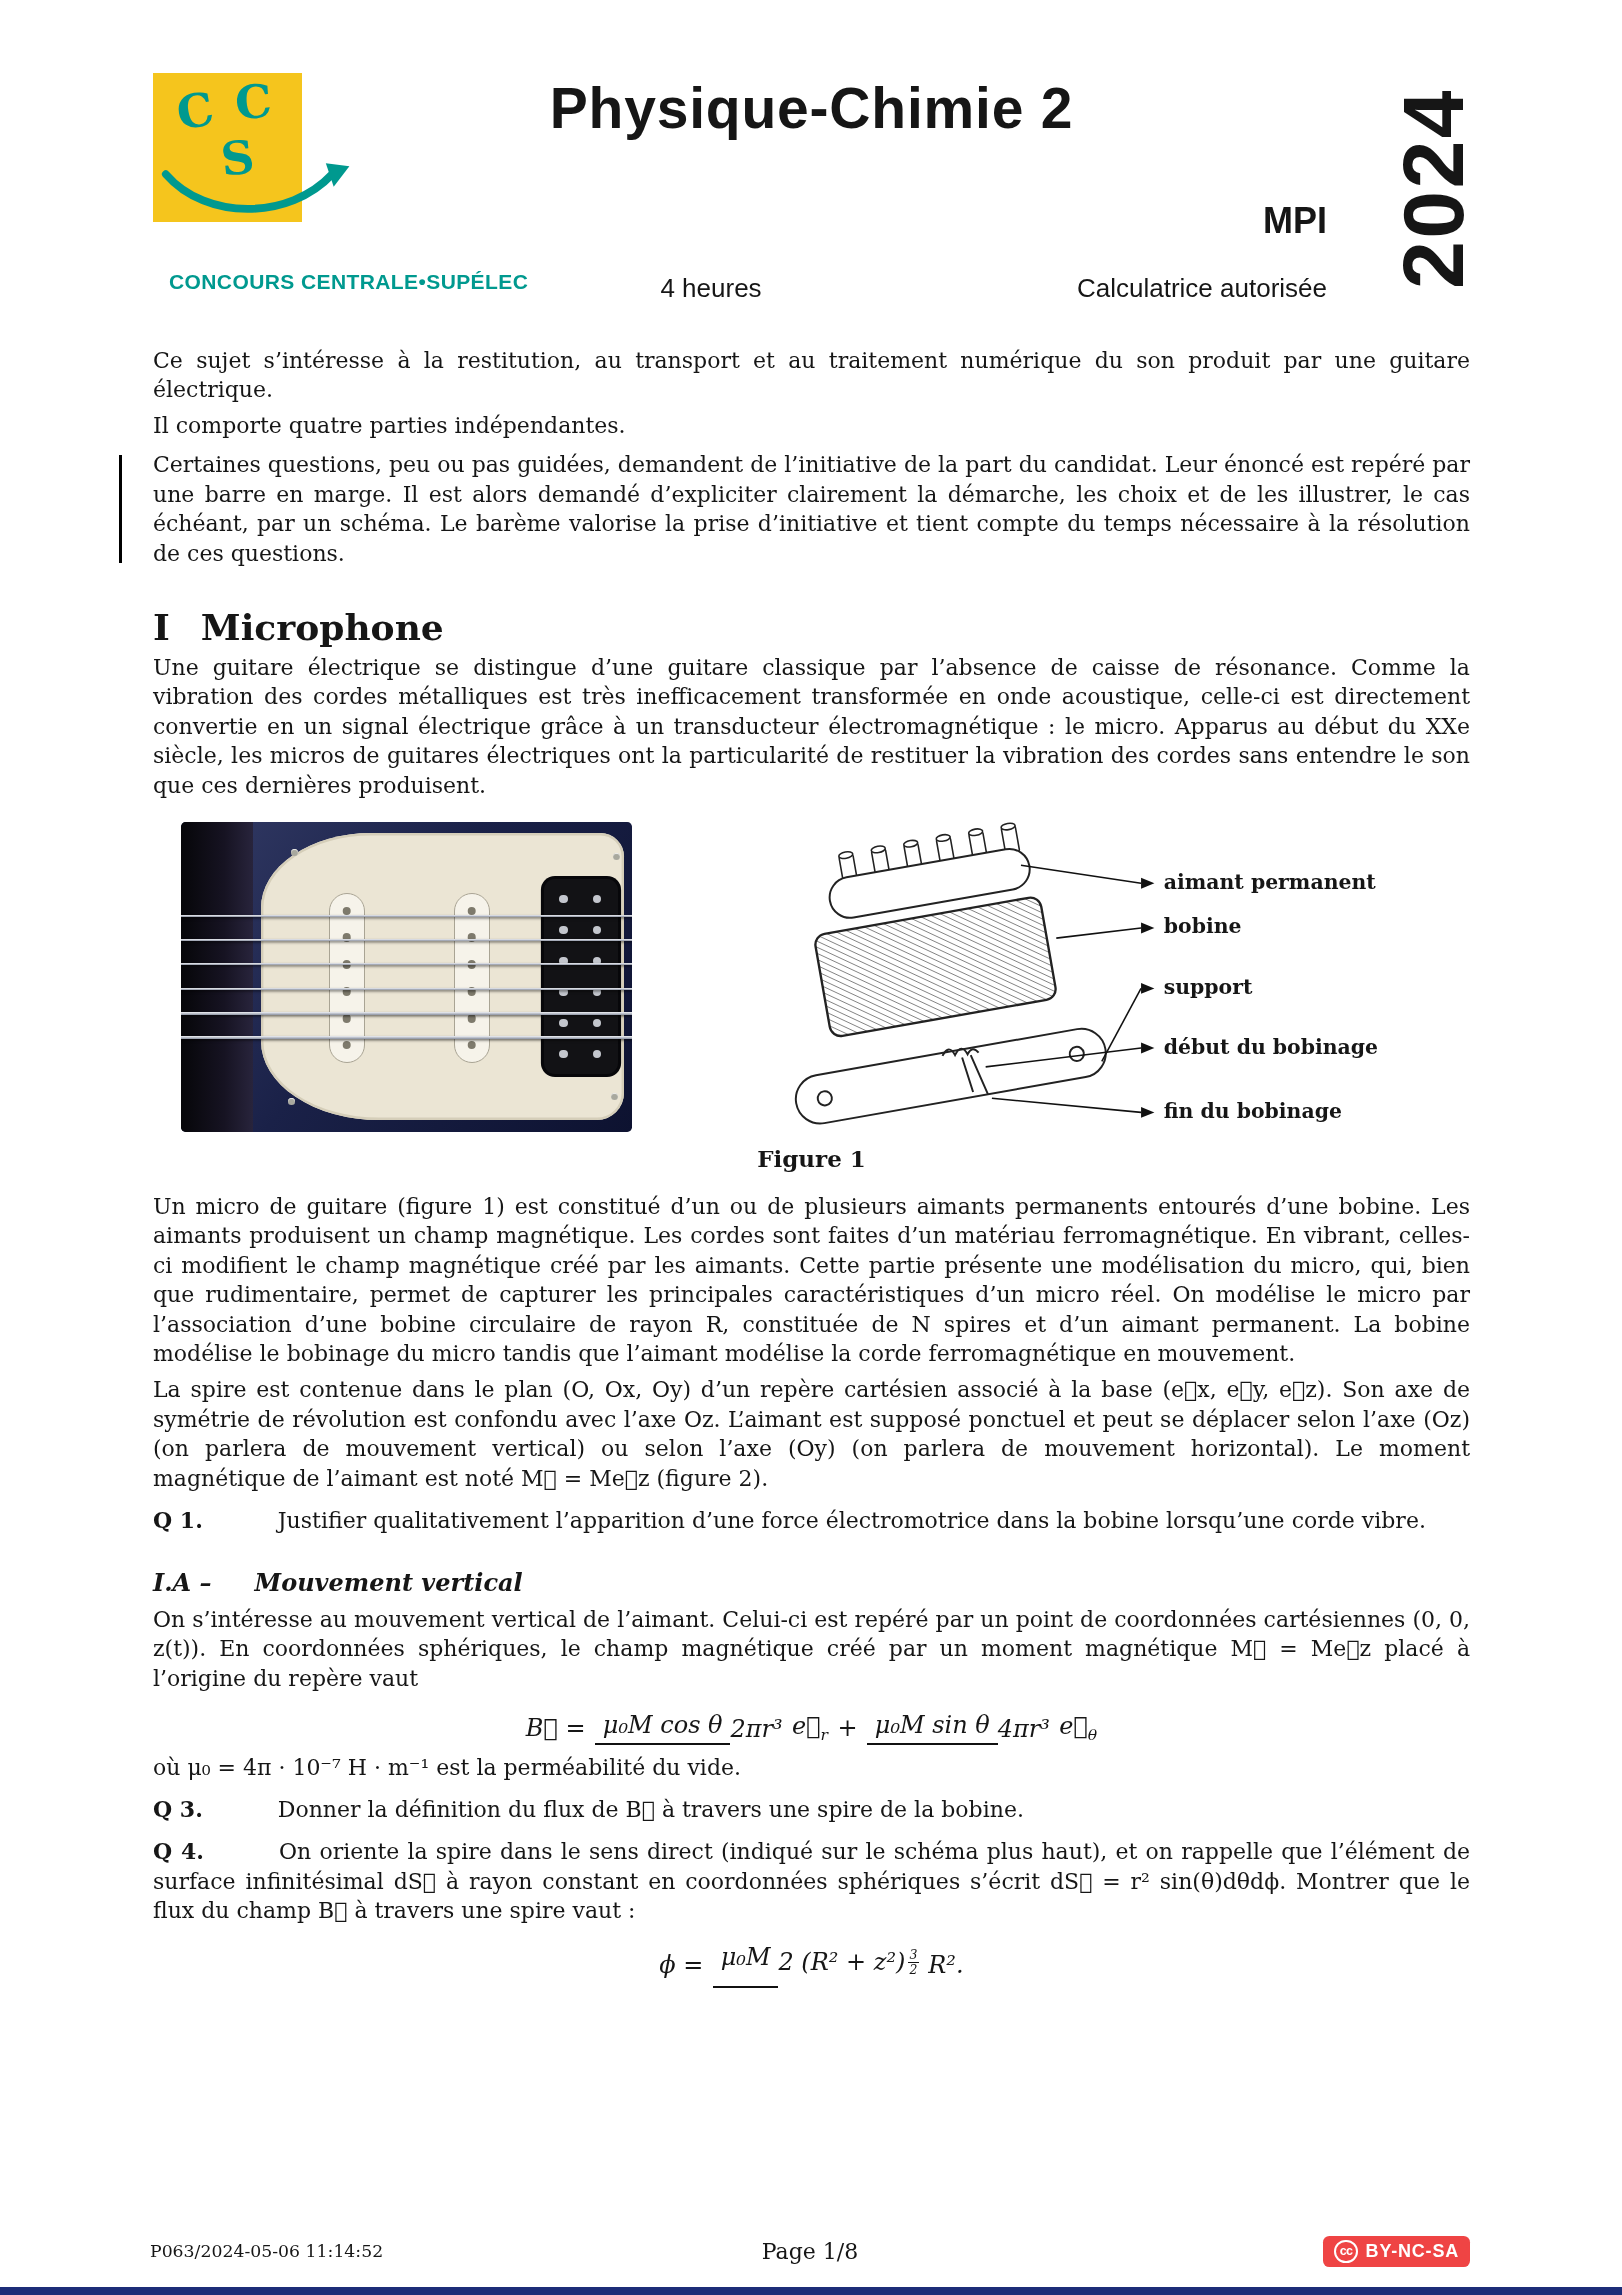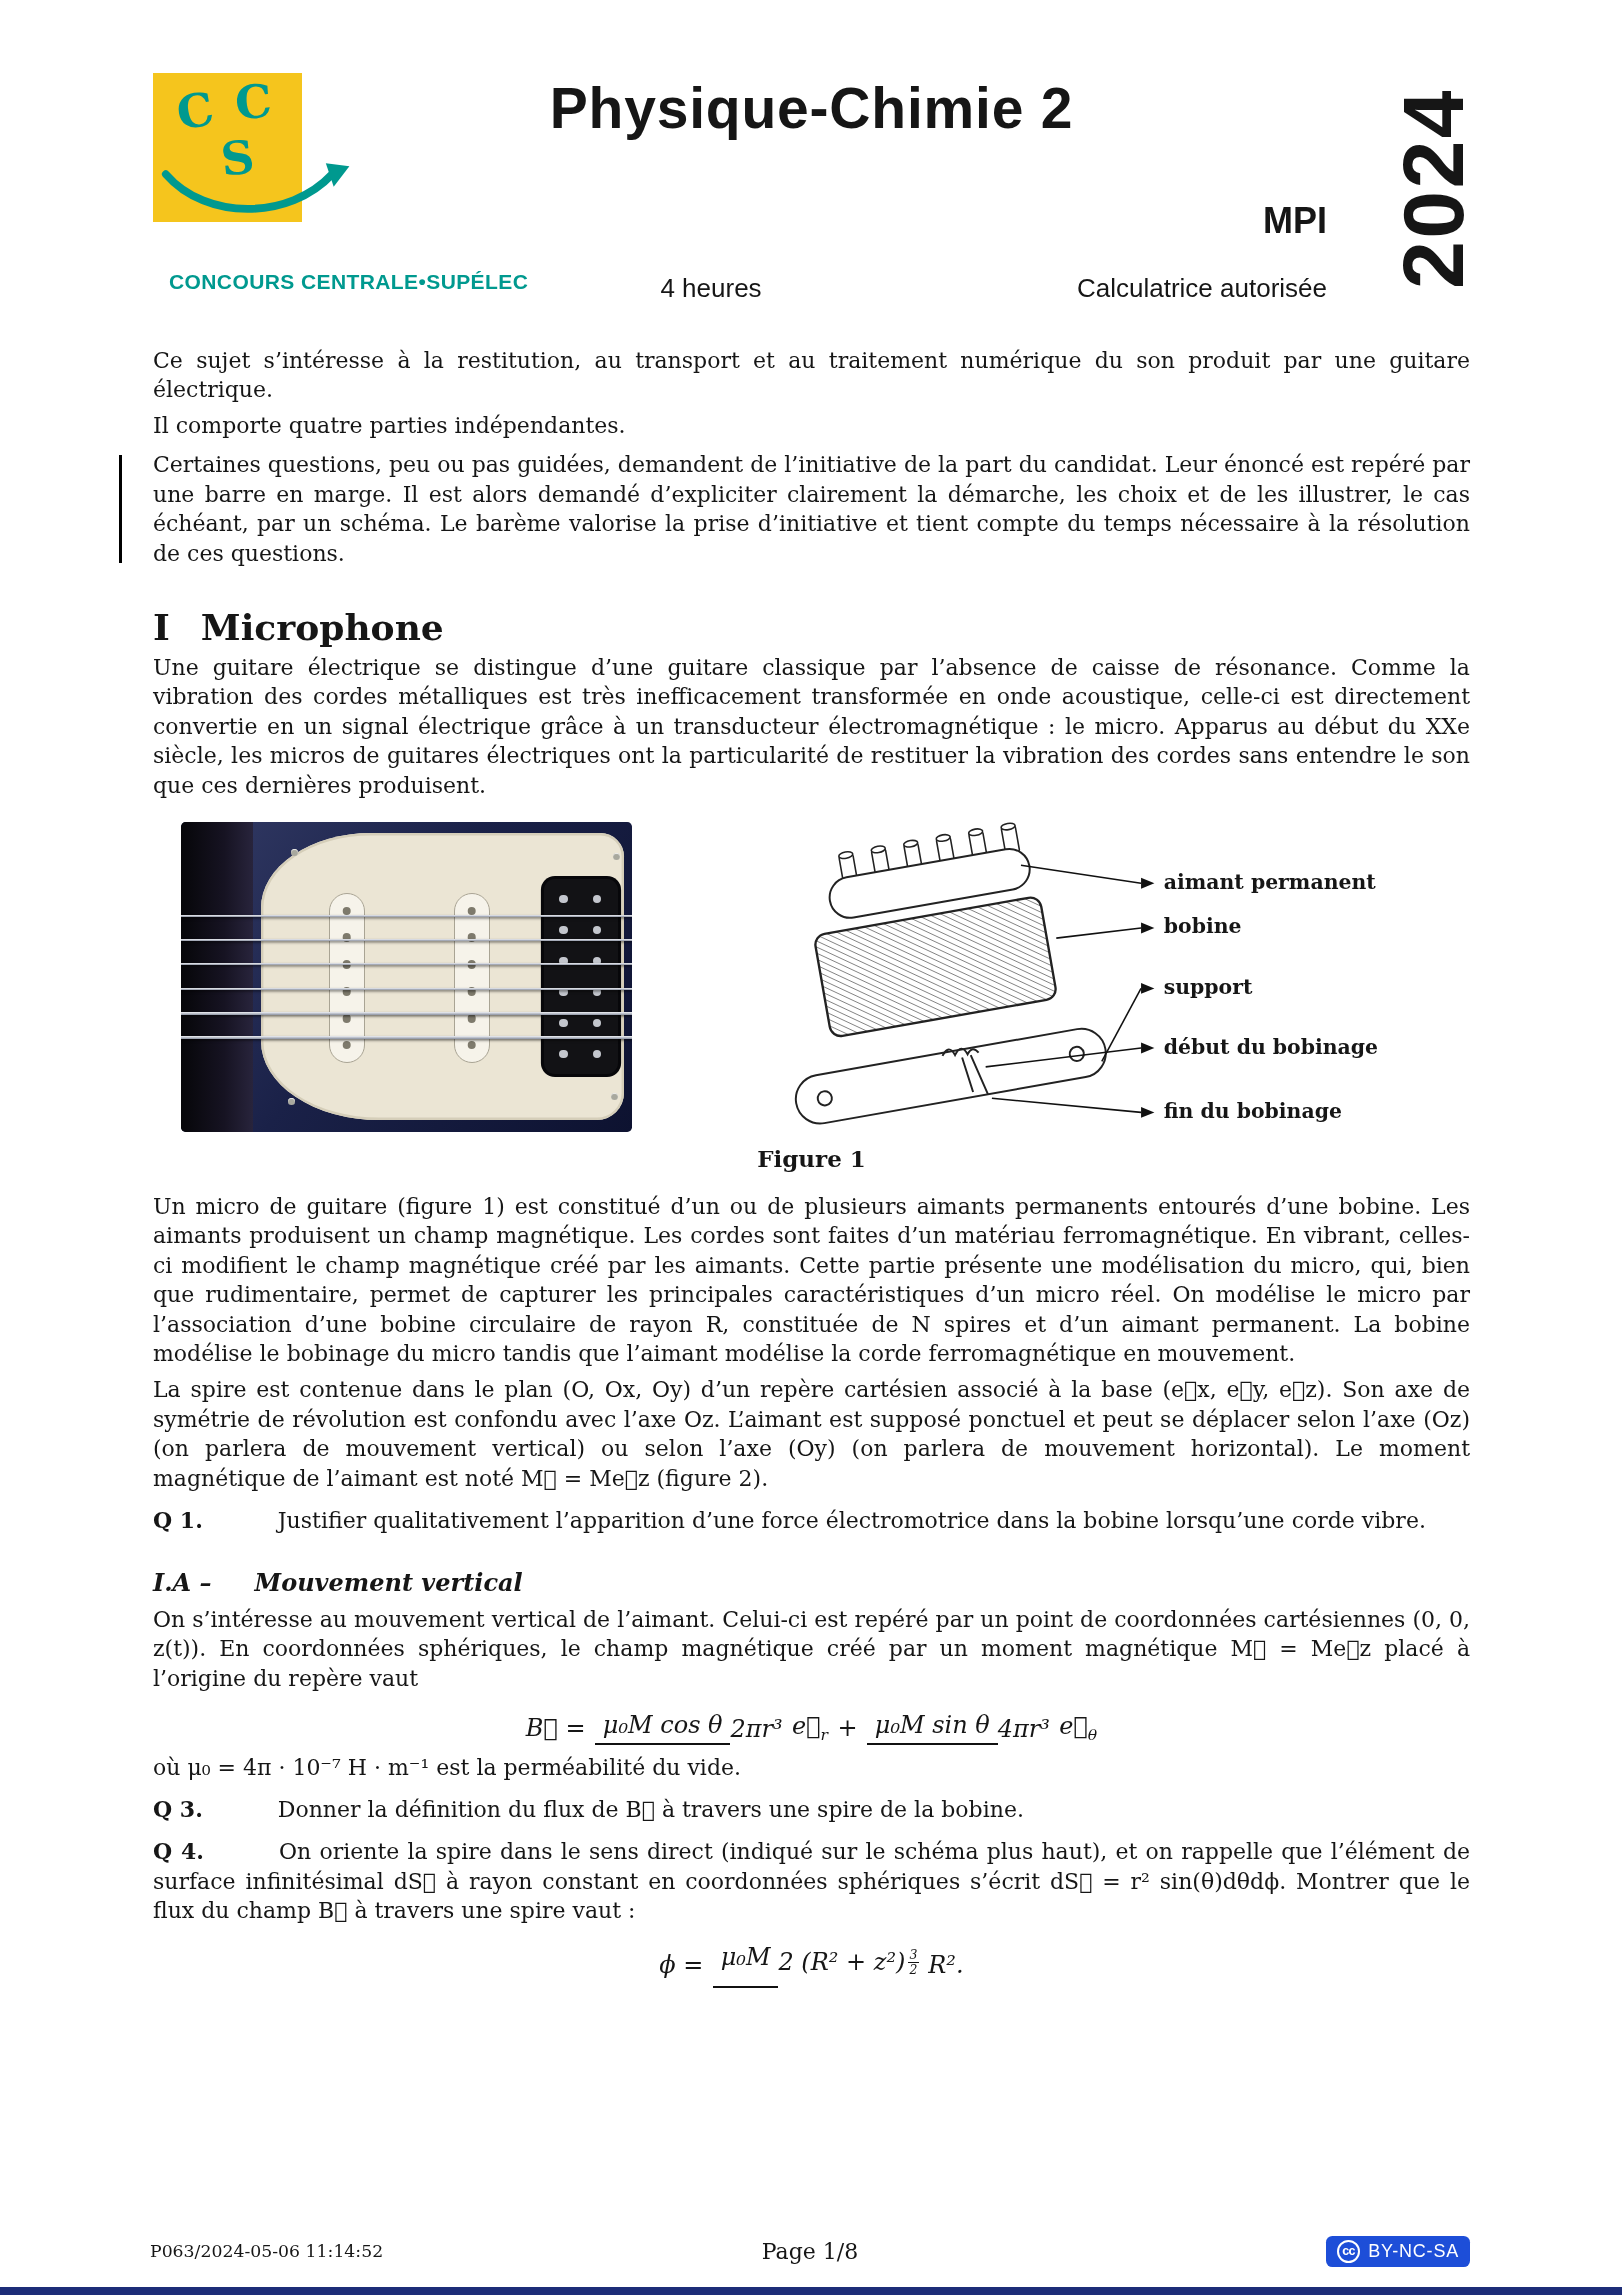--- a/index.html
+++ b/index.html
@@ -87,26 +87,26 @@
   .tinyfrac { display:inline-flex; flex-direction:column; align-items:center; font-size:.52em;
               line-height:1.05; margin-left:2.4px; transform:translateY(-11px); font-style:italic; }
   .tnum { border-bottom:1.2px solid #111; padding:0 1.6px 0.8px; }
   .tden { padding-top:0.8px; }
 
   
   .footer { position:absolute; left:150px; right:153px; bottom:28px; display:flex; align-items:center; }
   .f-left { font-size:17.3px; }
   .f-center { position:absolute; left:0; right:0; text-align:center; font-size:22px; }
   .license { margin-left:auto; position:relative; z-index:1; display:flex; align-items:center; gap:7.9px;
-             background:#1d4ed8; color:#fff; border-radius:6.3px; padding:3.9px 11px;
+             background:#ef4444; color:#fff; border-radius:6.3px; padding:3.9px 11px;
              font-family:"Liberation Sans", sans-serif; }
   .cc-circle { width:23.6px; height:23.6px; border:2px solid #fff; border-radius:50%;
                display:flex; align-items:center; justify-content:center;
                font-weight:bold; font-size:12.6px; letter-spacing:-0.8px; }
-  .lic-text { font-weight:normal; font-size:18px; letter-spacing:0.8px; }
+  .lic-text { font-weight:bold; font-size:18px; letter-spacing:0.8px; }
   .bottom-strip { position:absolute; left:0; right:0; bottom:0; height:7.9px; background:#1d2d78; }
 </style>
 </head>
 <body>
 
 <div class="content">
 
   <header class="header">
     <div class="logo-square">
       <span class="logo-letter lc1">C</span>

